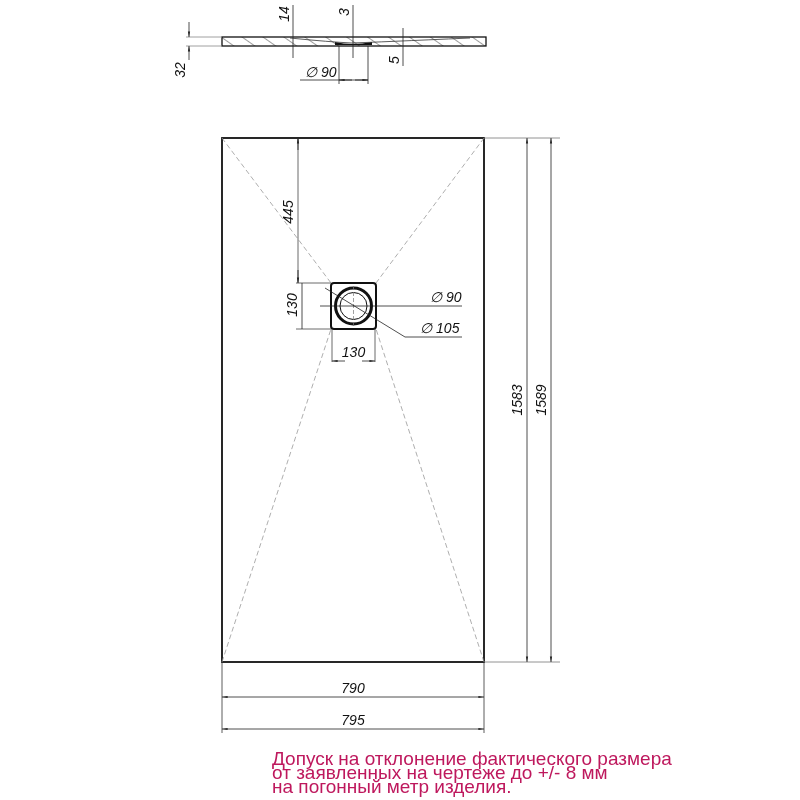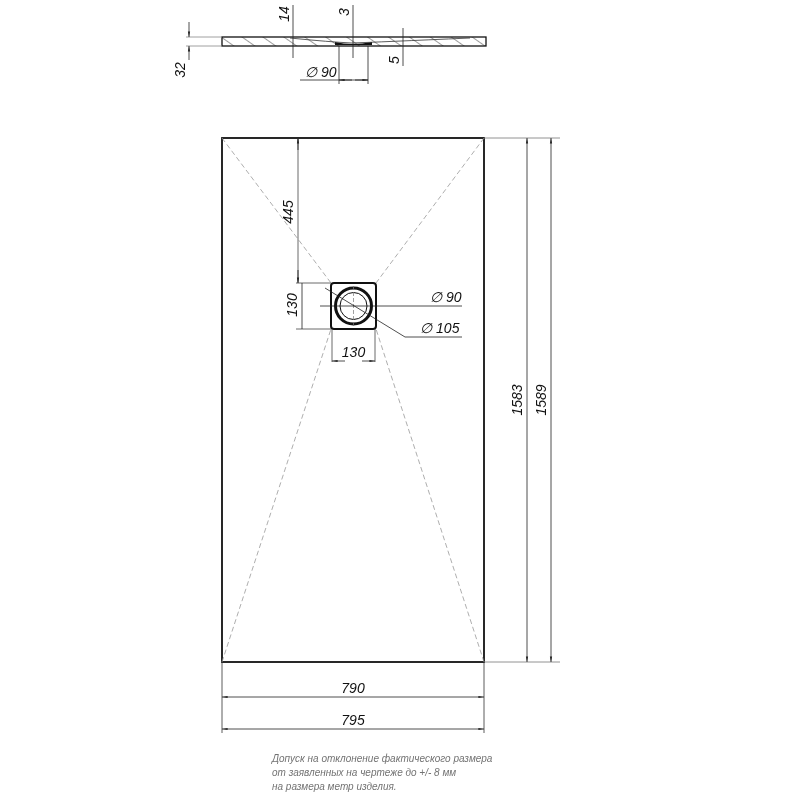--- a/index.html
+++ b/index.html
@@ -2,22 +2,22 @@
 <html><head>
   <meta charset="utf-8">
   <style>
     html, body { margin: 0; padding: 0; background: #ffffff; }
     body { width: 800px; height: 800px; position: relative; overflow: hidden;
            font-family: "Liberation Sans", sans-serif; }
     svg { position: absolute; left: 0; top: 0; }
     .dim { font-family: "Liberation Sans", sans-serif; font-style: italic;
            font-size: 14px; fill: #111; }
     .note { position: absolute; left: 272px; top: 752px; width: 380px;
-            font-family: "Liberation Sans", sans-serif; font-style: italic;
-            font-size: 10px; line-height: 14px; color: #737373; }
+            font-family: "Liberation Sans", sans-serif; 
+            font-size: 19px; line-height: 14px; color: #be185d; }
     .note div { white-space: nowrap; }
   </style>
 </head>
 <body>
 
 <svg width="800" height="800" viewBox="0 0 800 800">
   <defs>
     <marker id="arr" viewBox="0 0 10 10" refX="10" refY="5" markerWidth="7" markerHeight="7" orient="auto-start-reverse">
       <path d="M0,3 L10,5 L0,7 z" fill="#222"></path>
     </marker>
@@ -103,14 +103,14 @@
     <line x1="222" y1="697" x2="484" y2="697" stroke="#222" stroke-width="0.8" marker-start="url(#arr)" marker-end="url(#arr)"></line>
     <line x1="222" y1="729" x2="484" y2="729" stroke="#222" stroke-width="0.8" marker-start="url(#arr)" marker-end="url(#arr)"></line>
     <text class="dim" x="353" y="693" text-anchor="middle">790</text>
     <text class="dim" x="353" y="725" text-anchor="middle">795</text>
   </g>
 </svg>
 
 <div class="note">
   <div>Допуск на отклонение фактического размера</div>
   <div>от заявленных на чертеже до +/- 8 мм</div>
-  <div>на размера метр изделия.</div>
+  <div>на погонный метр изделия.</div>
 </div>
 
 </body></html>

